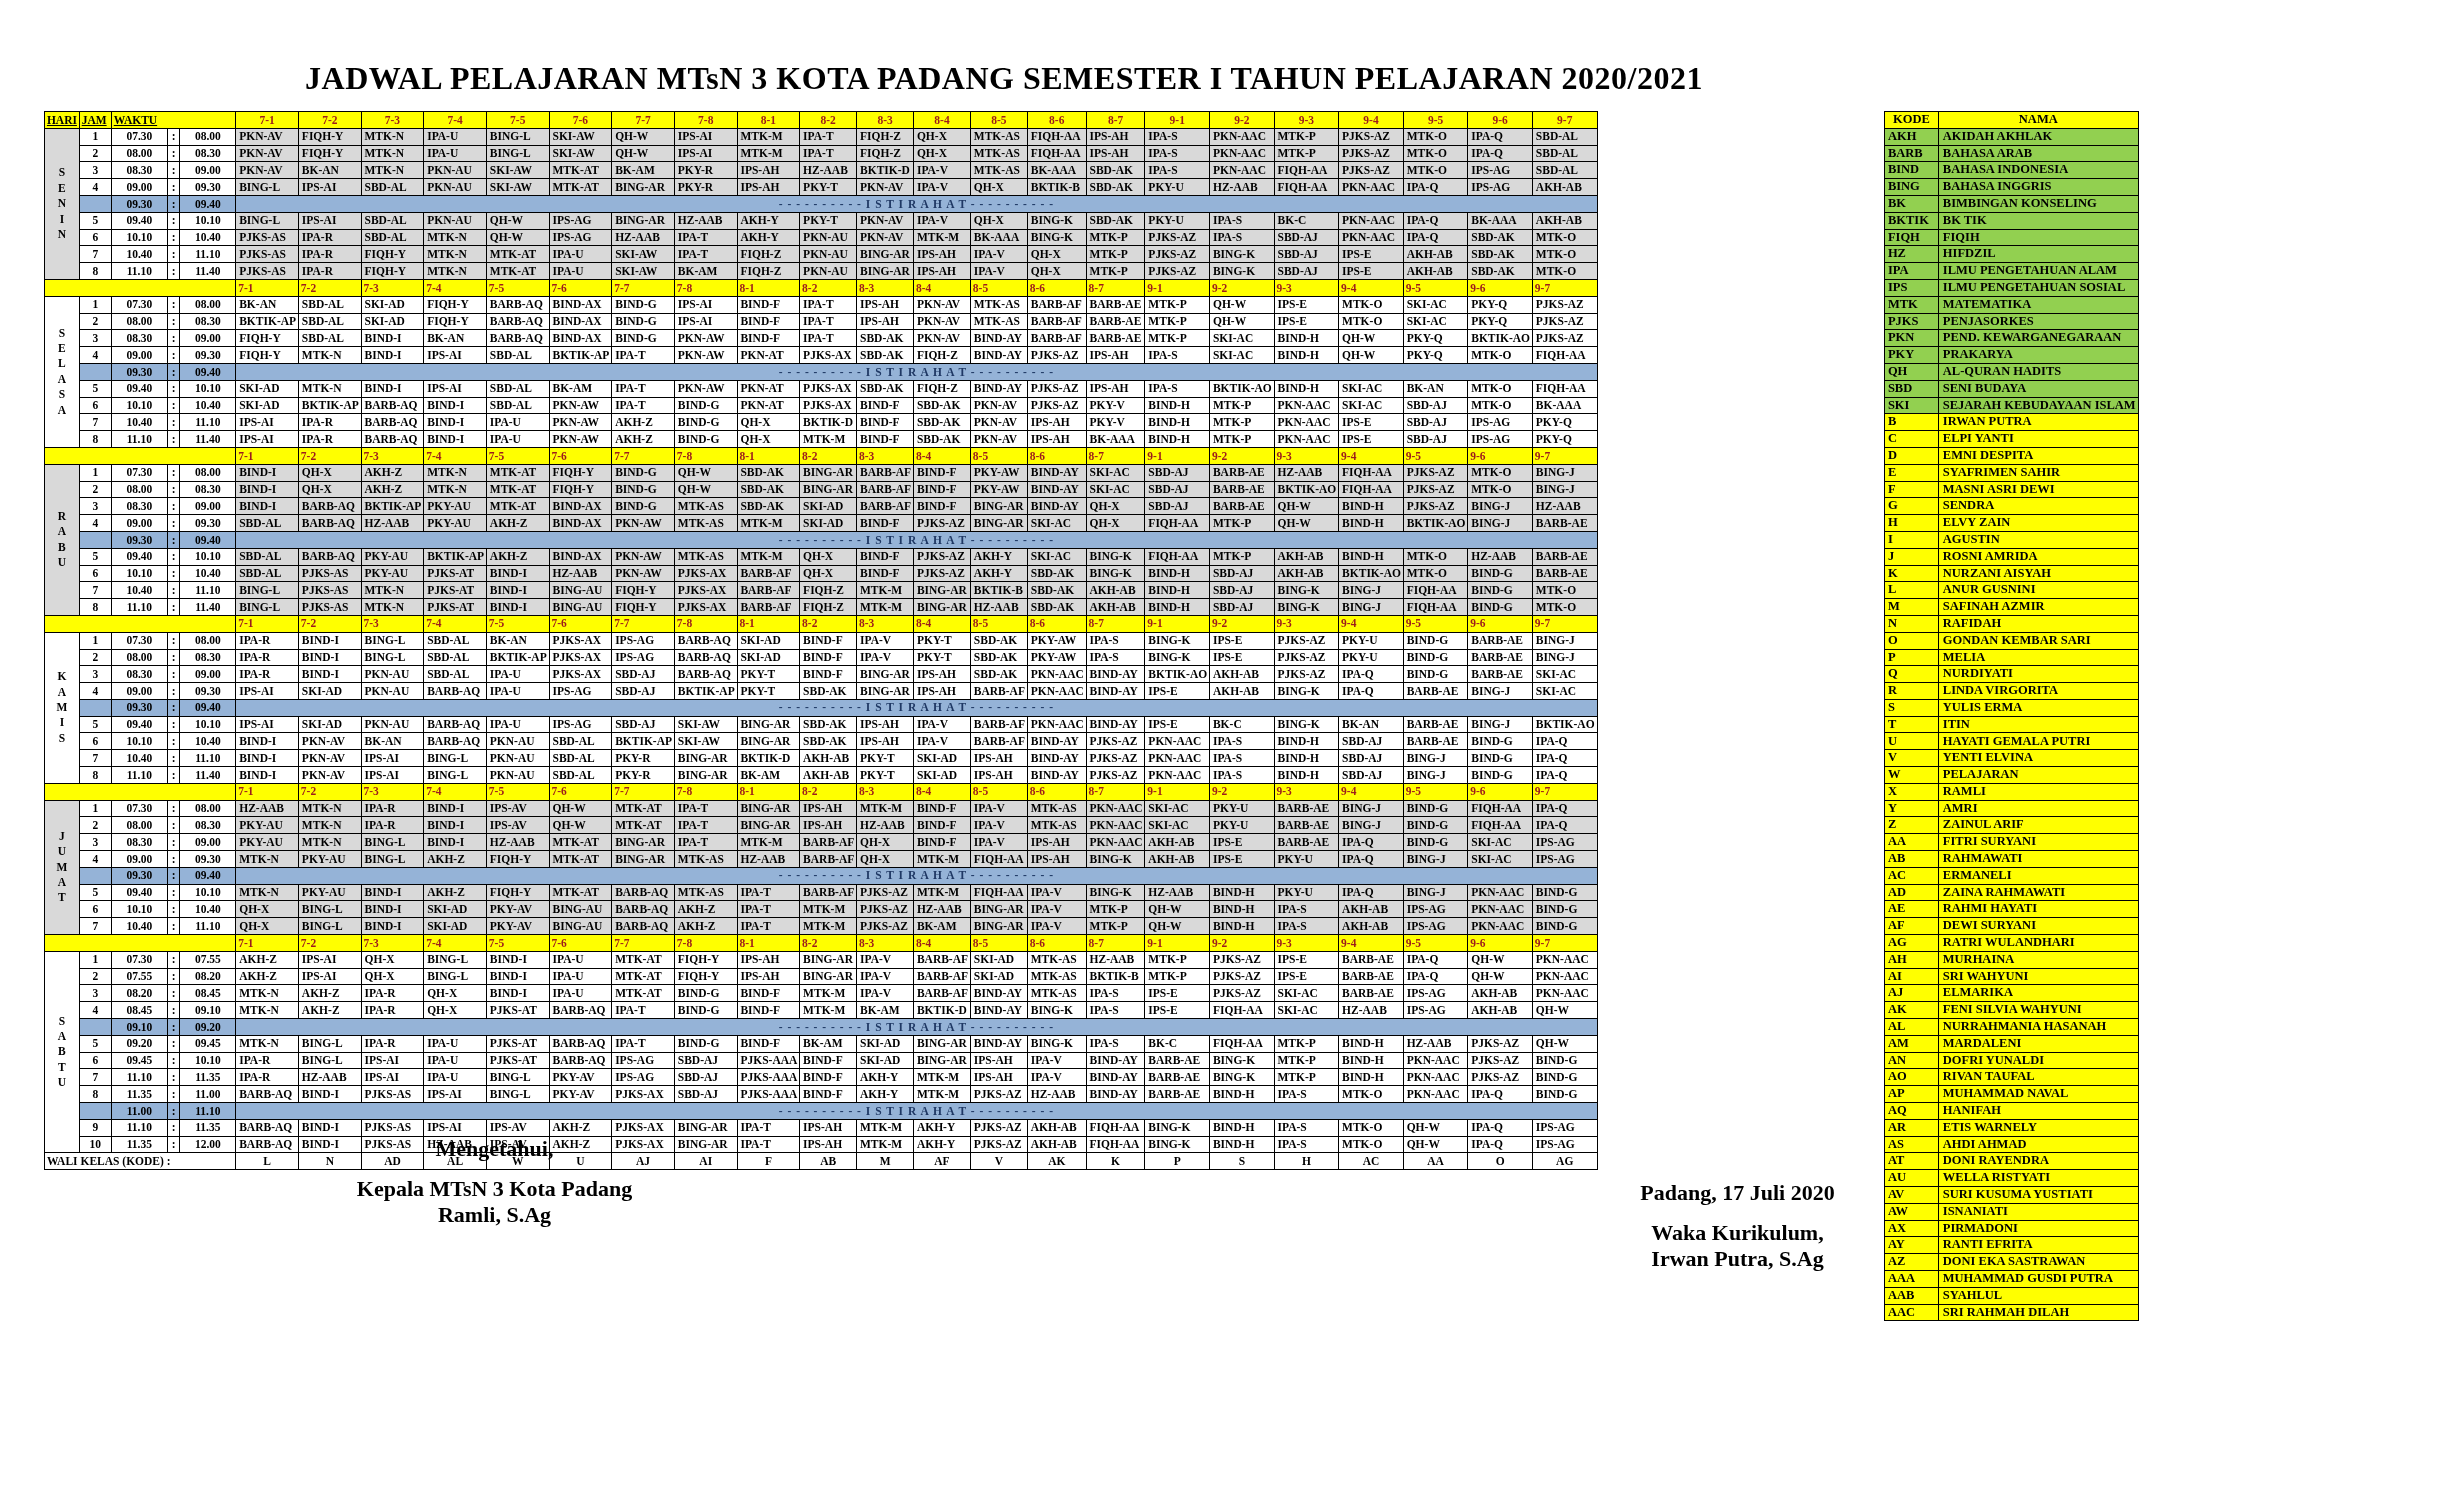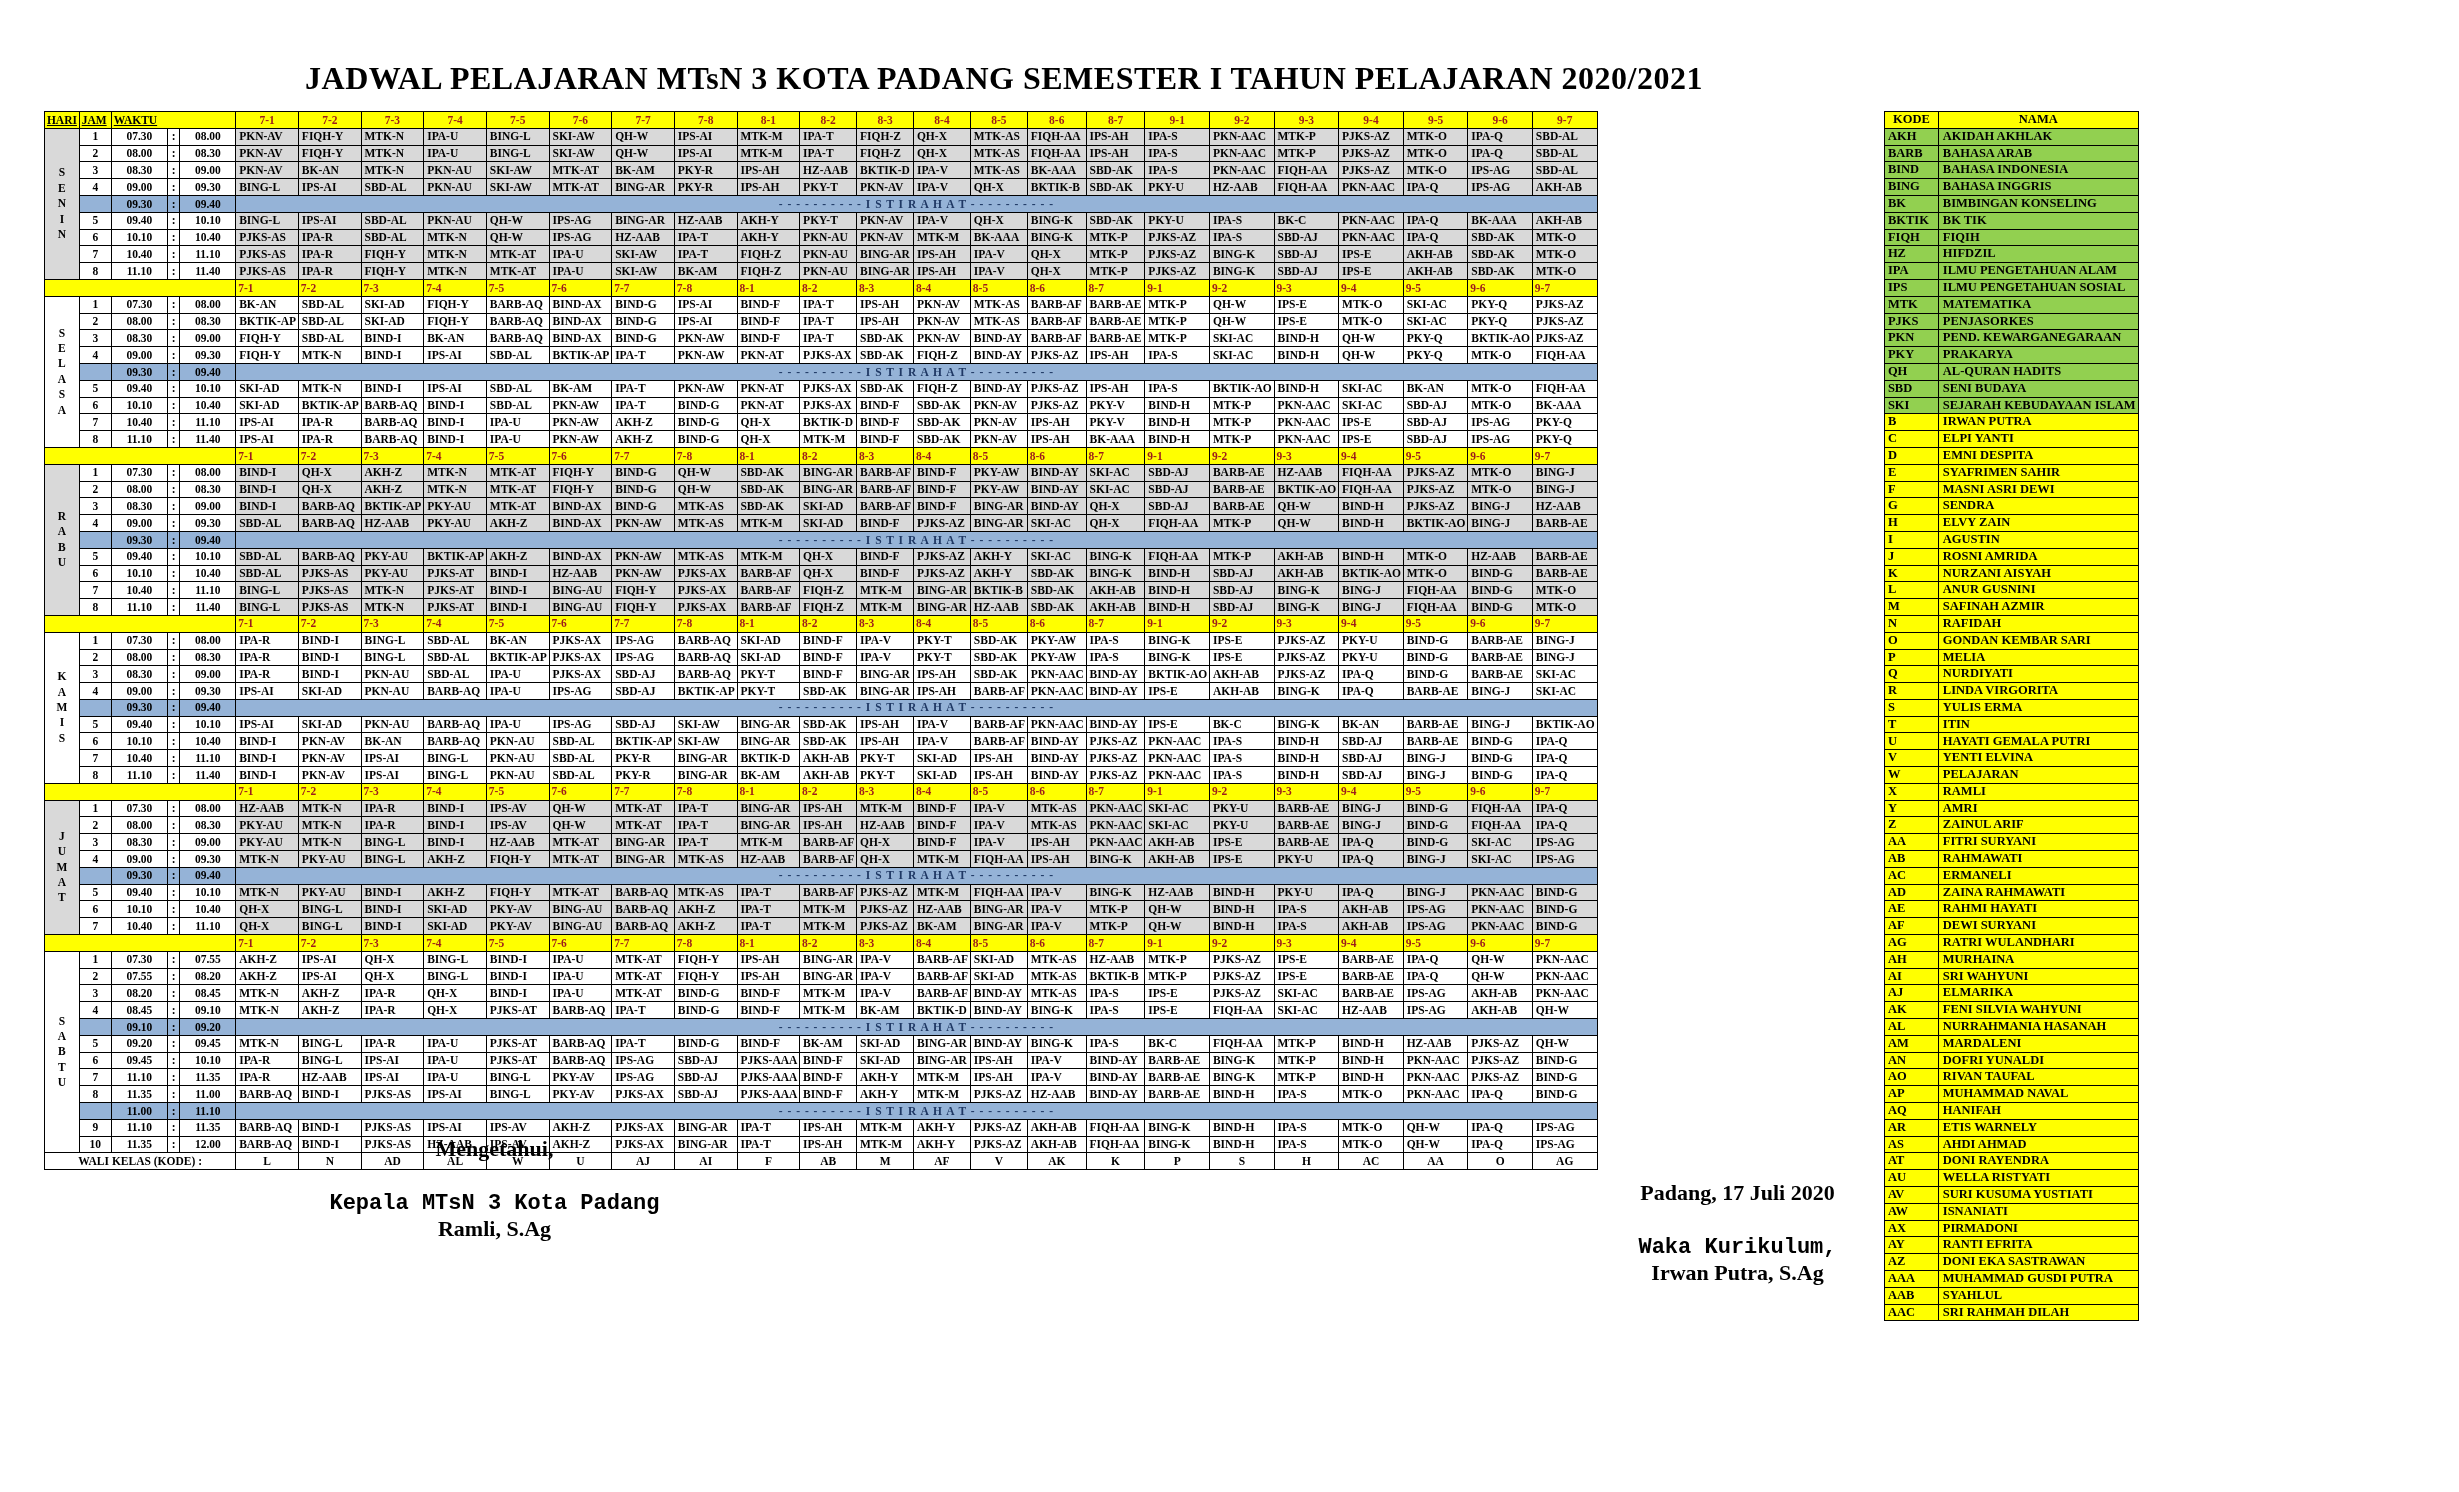--- a/index.html
+++ b/index.html
@@ -16,32 +16,32 @@
   .sep-left{border-top:1.9px solid #000;border-bottom:1.9px solid #000;}
   .jam{text-align:center;}
   .time{text-align:center;}
   .colon{text-align:center;padding:0;}
   .subj{text-align:left;padding-left:2.9px;}
   .shade-gray{background:var(--gray);}
   .shade-white{background:#fff;}
   .hari{white-space:pre-line;text-align:center;vertical-align:middle;font-size:11.5px;line-height:15.4px;}
   .blue{background:var(--blue);}
   .break-cell{background:var(--blue);color:var(--navy);text-align:center;letter-spacing:1px;}
-  .wali-label{text-align:center;border-top:1.9px solid #000;}
+  .wali-label{border-top:1.9px solid #000;}
   .wali-code{text-align:center;border-top:1.9px solid #000;}
   .wali-row td{border-bottom:1.9px solid #000;}
   .leg-hdr{background:var(--yellow);text-align:center;font-size:12.5px;}
   .leg-kode{text-align:left;padding-left:2.9px;font-size:12.5px;}
   .leg-nama{text-align:left;padding-left:3.8px;font-size:12.5px;}
   .leg-green{background:var(--green);}
   .leg-yellow{background:var(--yellow);}
   .sig{position:absolute;text-align:center;font-size:22px;font-weight:bold;}
   #sig-left{left:283px;top:1136px;width:423px;}
   #sig-right{left:1526px;top:1180px;width:423px;}
-  .sig-line2{margin-top:29px;font-family:Liberation Mono, monospace;}
+  .sig-line2{margin-top:14px;}
   .sig-name{}
 </style>
 </head>
 <body>
 
 <div id="title">JADWAL PELAJARAN MTsN 3 KOTA PADANG SEMESTER I TAHUN PELAJARAN 2020/2021</div>
 
 <div id="schedule">
   <table>
     <colgroup>

